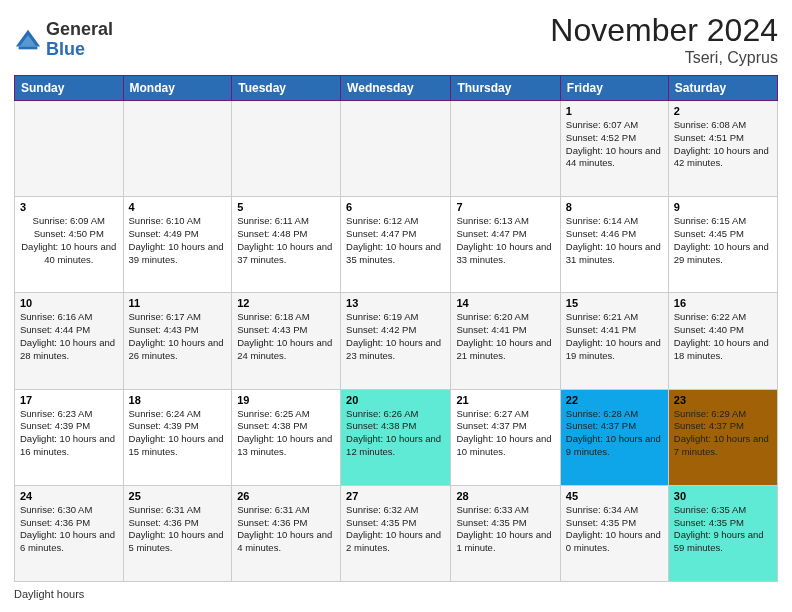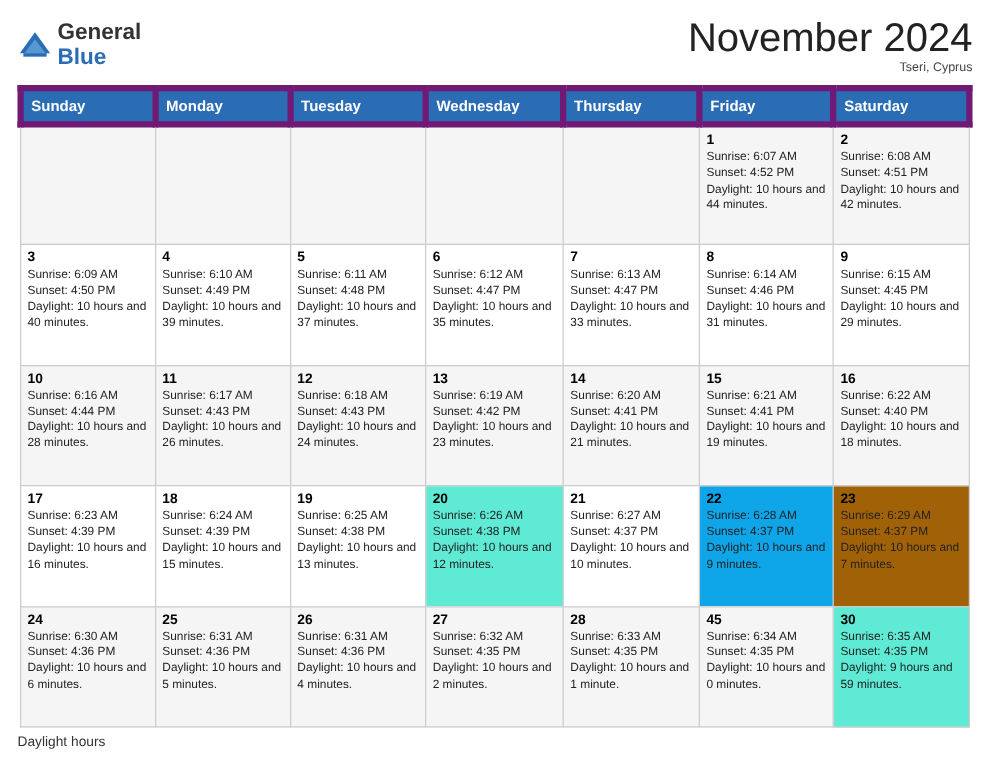--- a/index.html
+++ b/index.html
@@ -41,37 +41,37 @@
     }
     .title-area {
       text-align: right;
     }
     .month-title {
       font-size: 32px;
       font-weight: normal;
       color: #222;
     }
     .location {
-      font-size: 10px;
+      font-size: 16px;
       color: #444;
     }
     .calendar {
       flex: 1;
       border-collapse: collapse;
       width: 100%;
       font-size: 10.5px;
     }
     .calendar th {
       background: #2a6db5;
       color: #fff;
       text-align: left;
       padding: 5px 6px;
       font-size: 12px;
       font-weight: bold;
-      border: 5px solid #701a75;
+      border: 1px solid #701a75;
     }
     .calendar td {
       border: 1px solid #ccc;
       vertical-align: top;
       padding: 4px 5px;
       width: 113px;
       min-height: 70px;
       height: 82px;
       background: #fff;
     }
@@ -151,21 +151,21 @@
           <td style="background: rgb(245, 245, 245);">
             <span class="day-num">2</span>
             <div class="day-info" style="white-space: pre-line;">Sunrise: 6:08 AM
 Sunset: 4:51 PM
 Daylight: 10 hours and 42 minutes.</div>
           </td>
         </tr>
         <tr>
           <td style="background: rgb(255, 255, 255);">
             <span class="day-num">3</span>
-            <div class="day-info" style="white-space: pre-line;">Sunrise: 6:09 AM
+            <div class="day-info" style="white-space: pre-line; text-align: center;">Sunrise: 6:09 AM
 Sunset: 4:50 PM
 Daylight: 10 hours and 40 minutes.</div>
           </td>
           <td style="background: rgb(255, 255, 255);">
             <span class="day-num">4</span>
             <div class="day-info" style="white-space: pre-line;">Sunrise: 6:10 AM
 Sunset: 4:49 PM
 Daylight: 10 hours and 39 minutes.</div>
           </td>
           <td style="background: rgb(255, 255, 255);">

